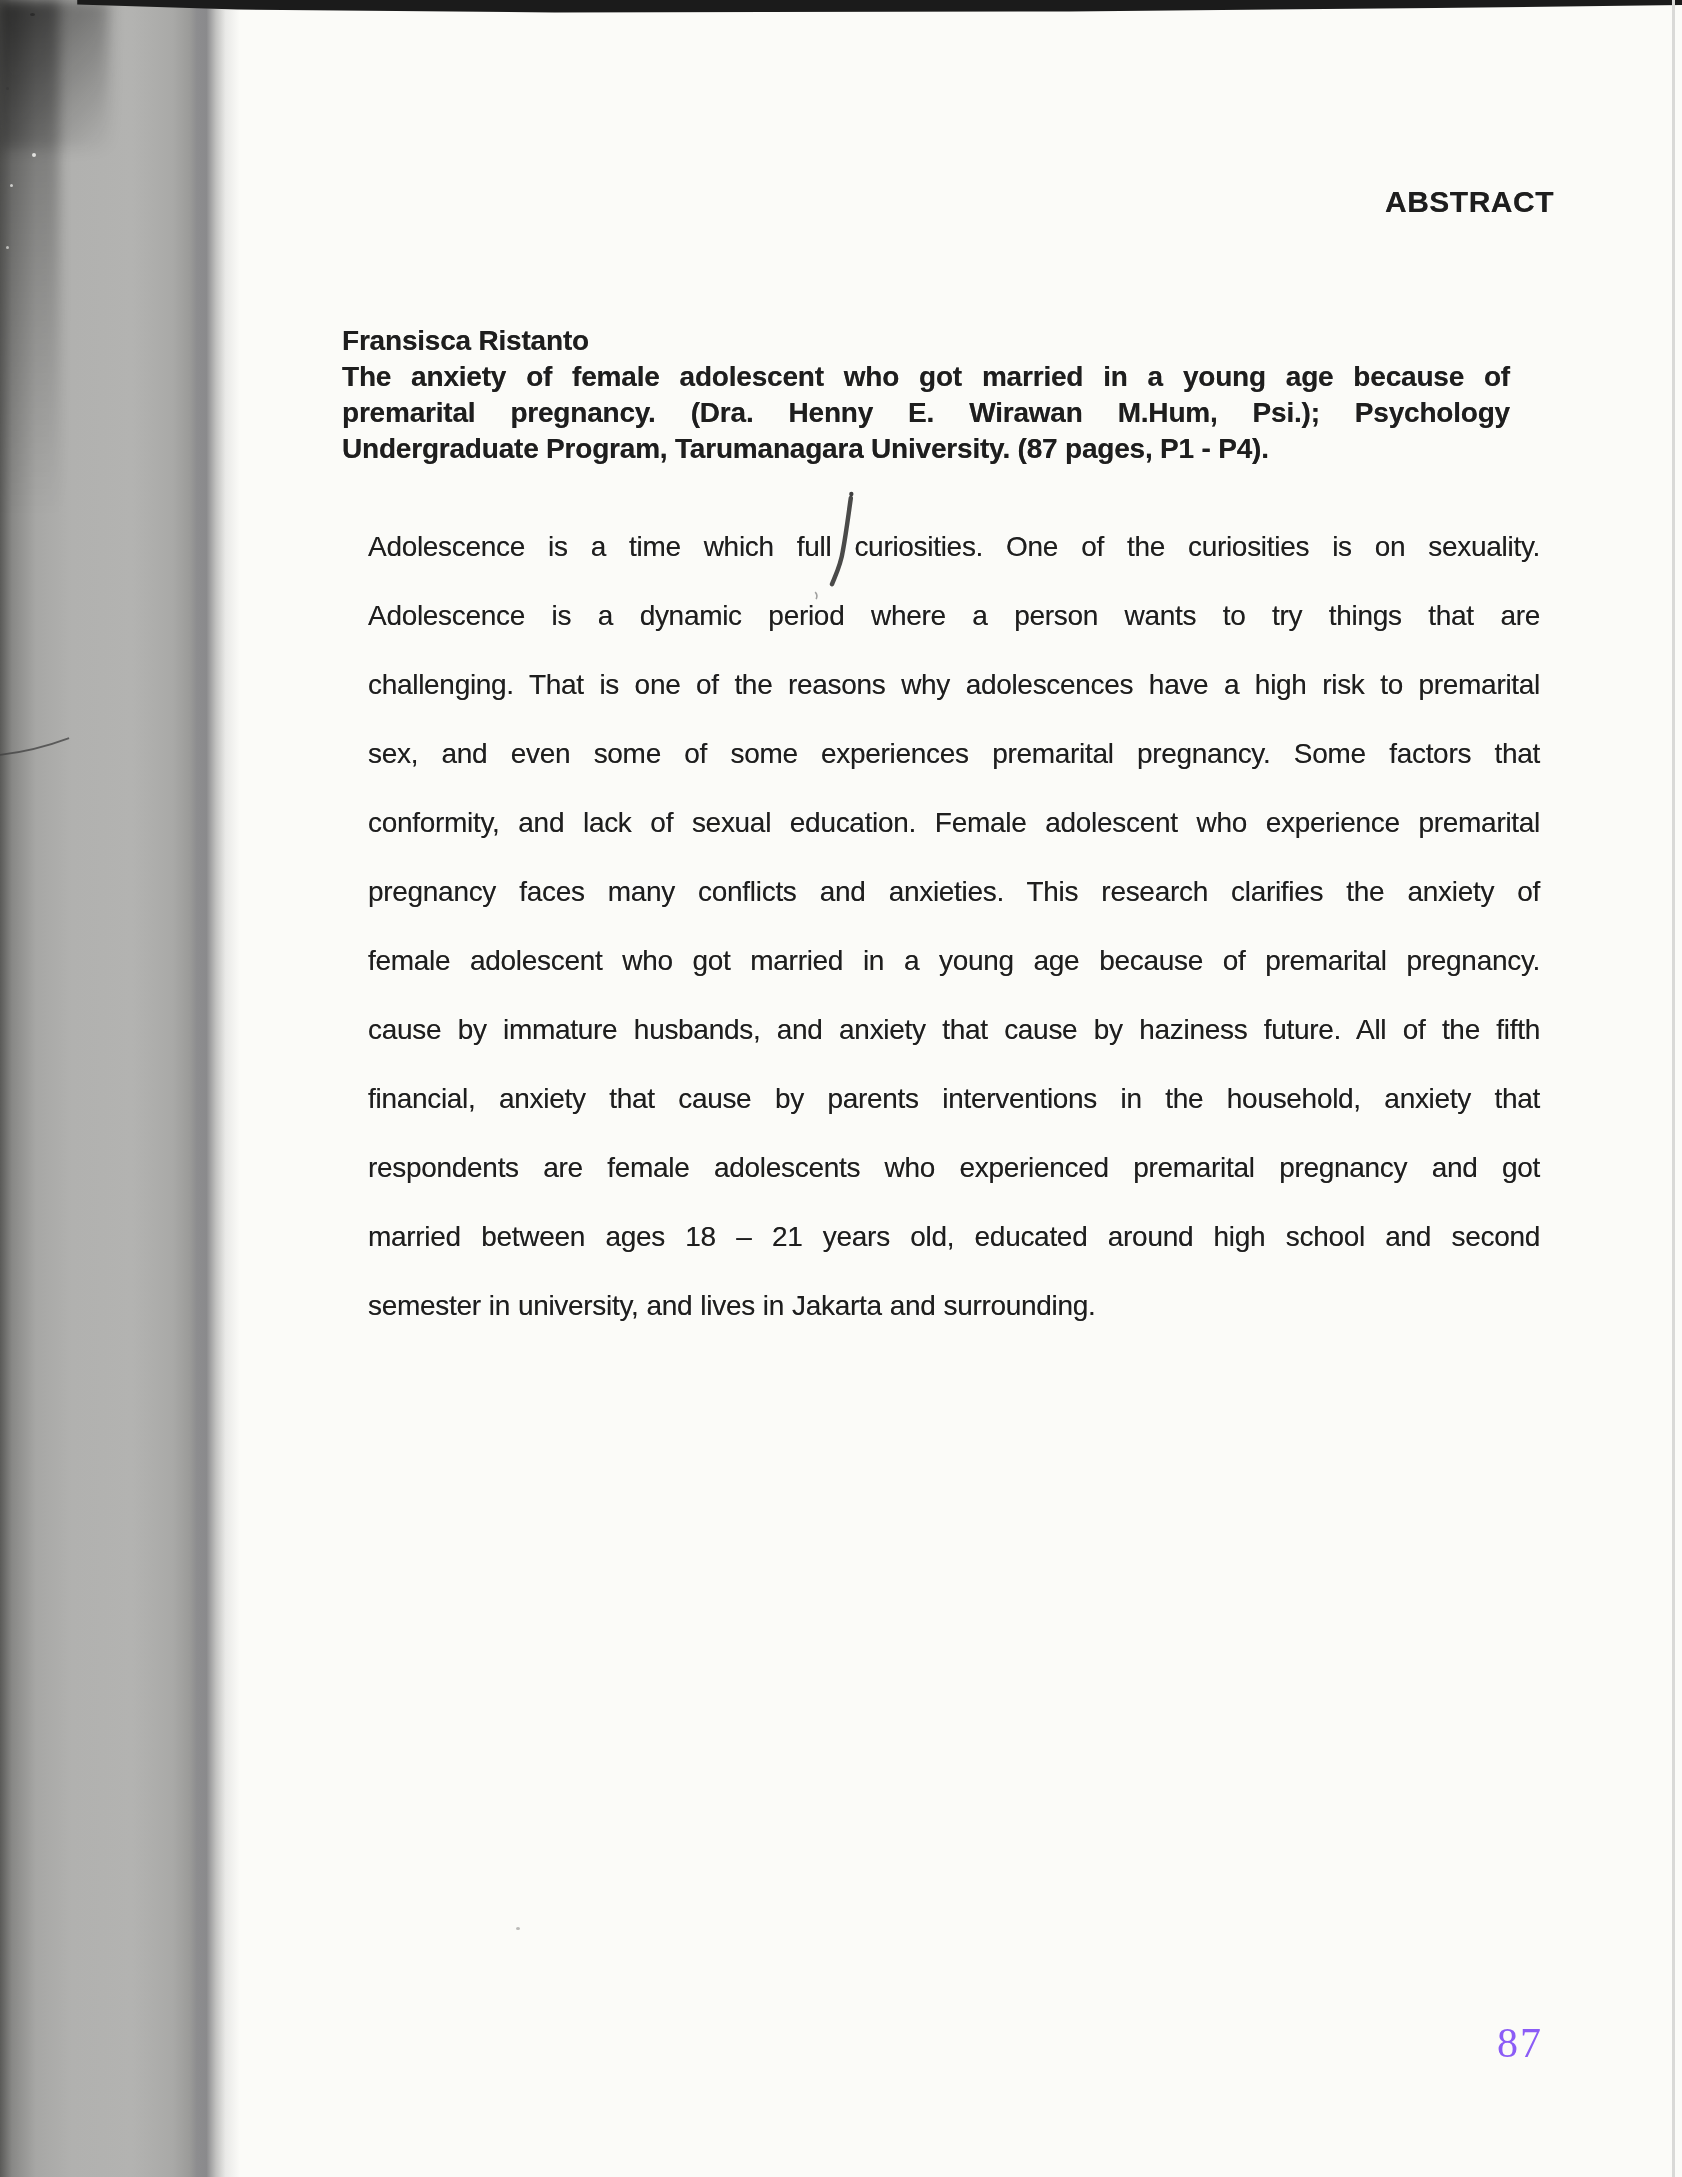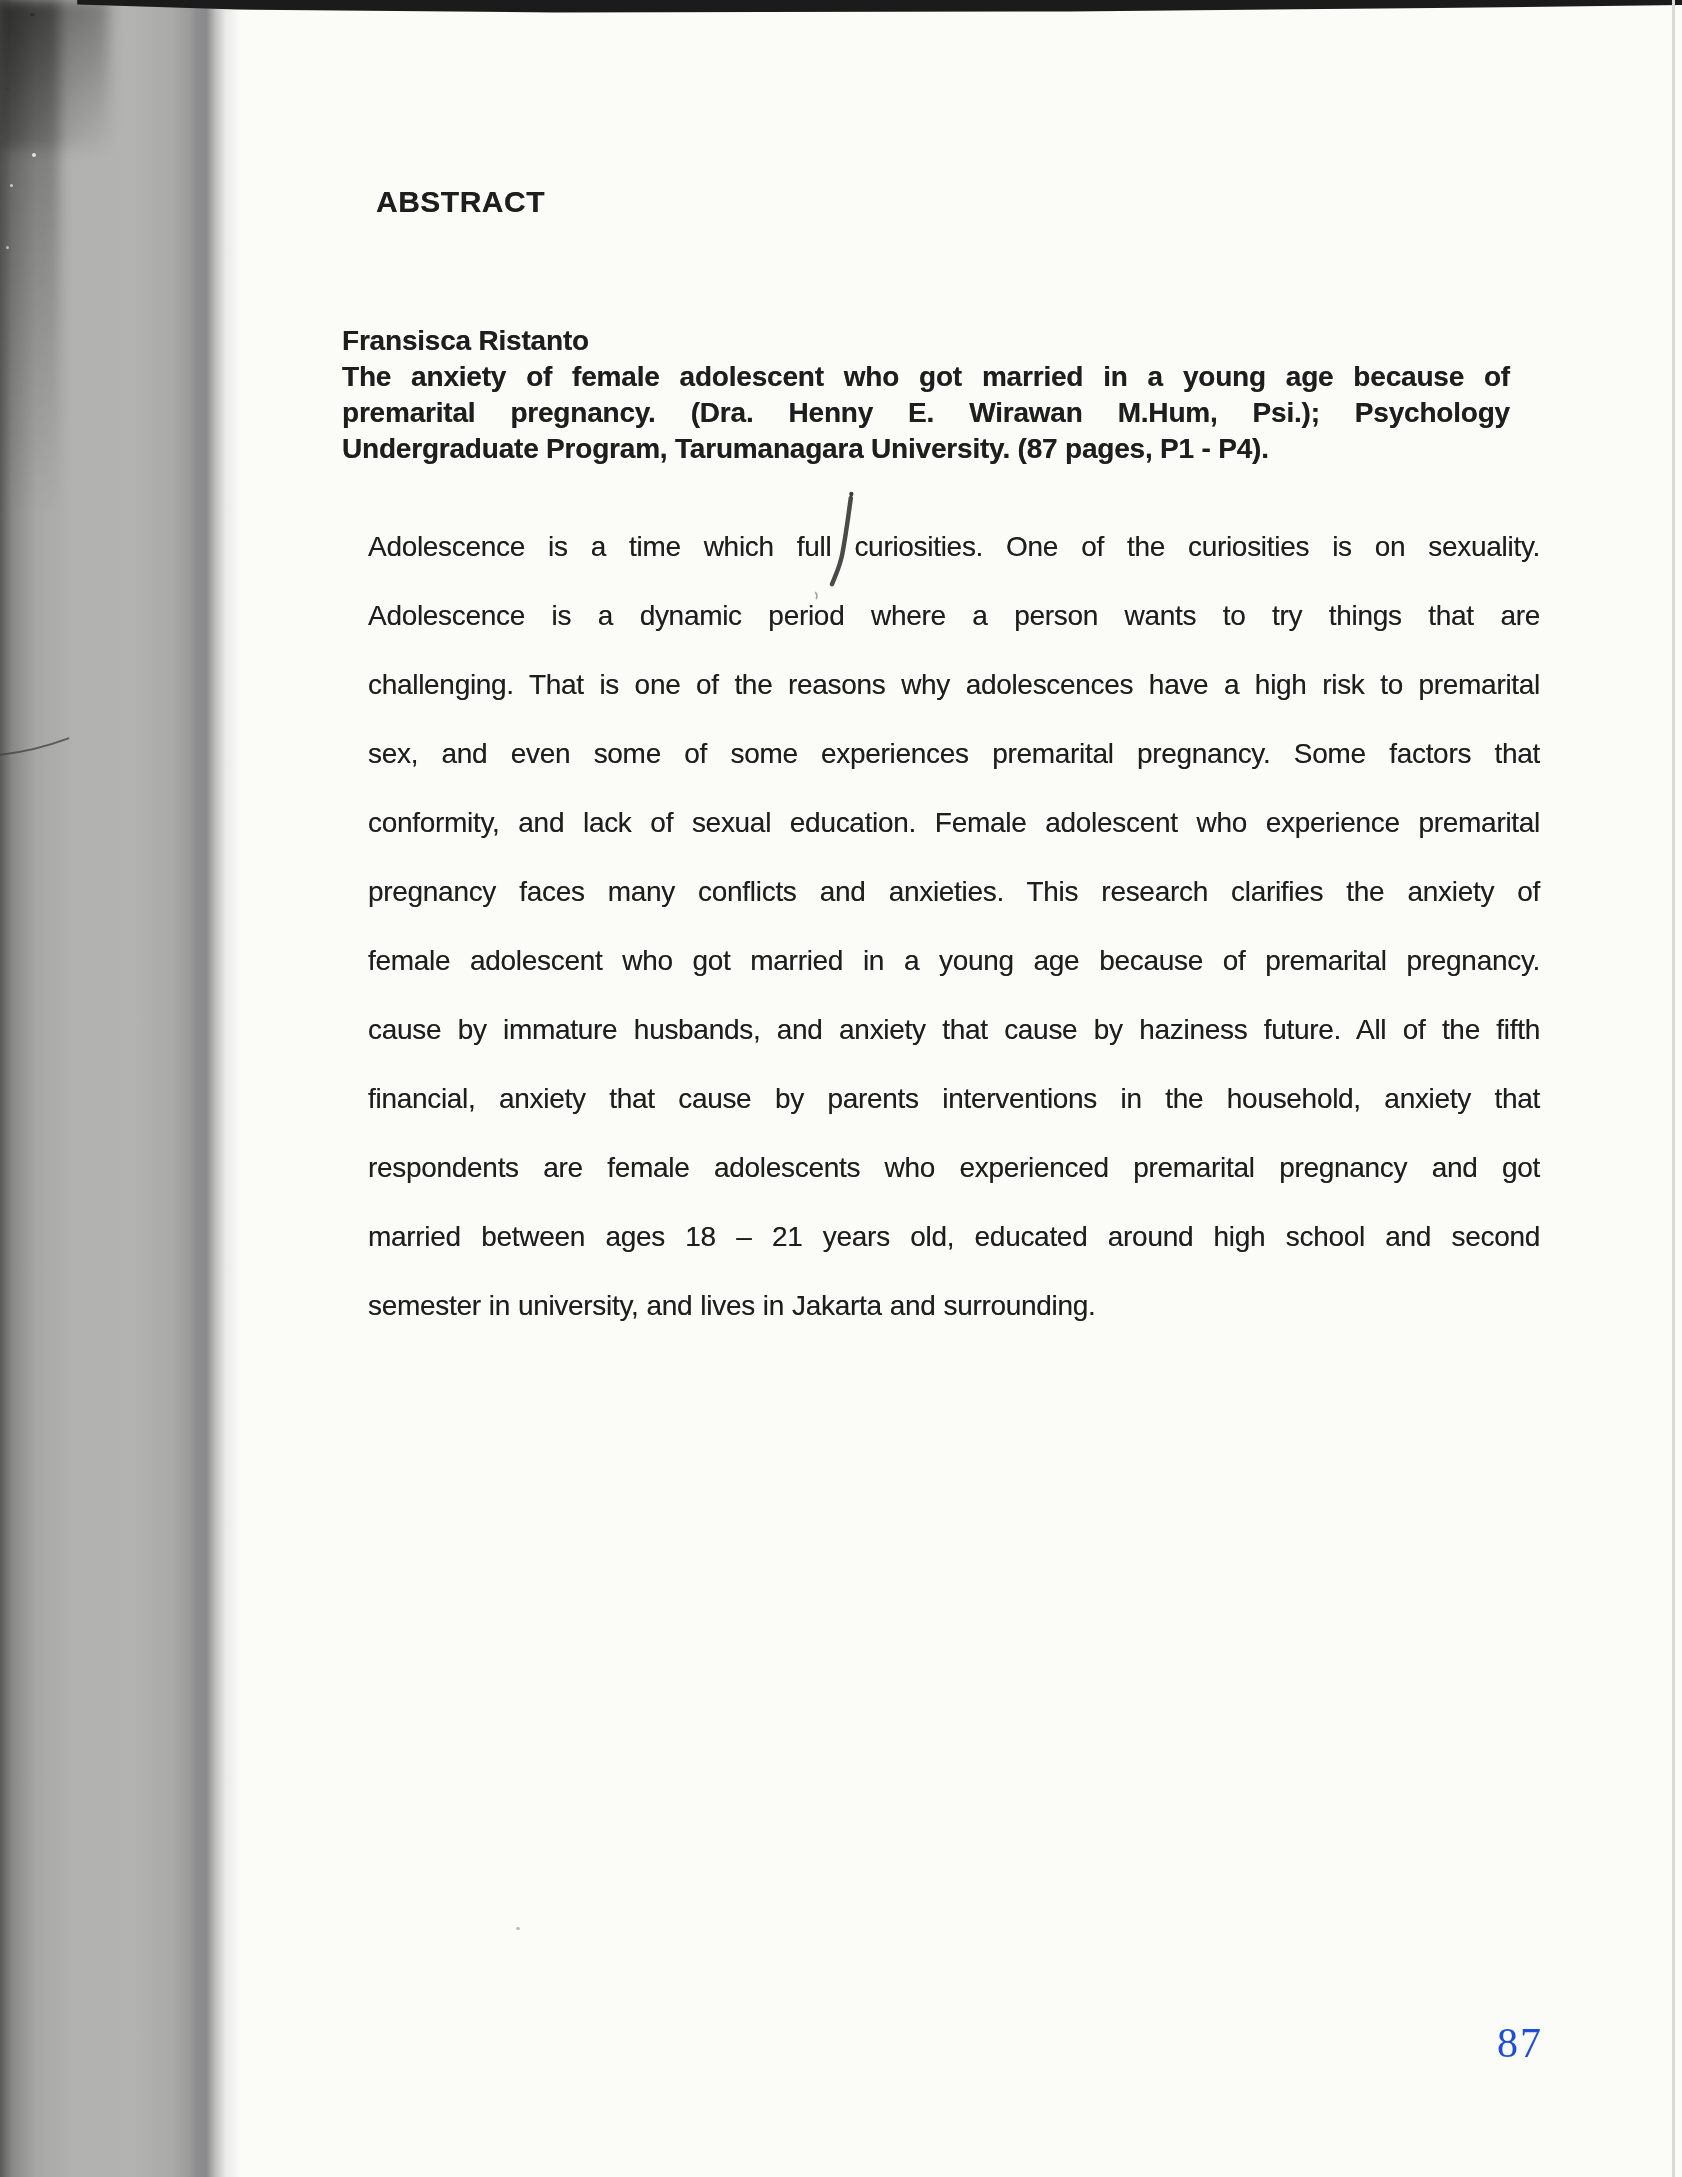--- a/index.html
+++ b/index.html
@@ -36,40 +36,40 @@
   .s2{left:10px;top:184px;width:3px;height:3px;background:#e6e6e4;opacity:.8;}
   .s3{left:6px;top:246px;width:3px;height:3px;background:#e2e2e0;opacity:.7;}
   .d1{left:30px;top:13px;width:5px;height:3px;background:#1f1f1f;opacity:.6;}
   .d2{left:6px;top:87px;width:3px;height:3px;background:#333;opacity:.5;}
   .mark-dot{position:absolute;left:516px;top:1927px;width:4px;height:3px;background:#7a7a78;opacity:.5;border-radius:50%;}
   .pen-mark{position:absolute;left:808px;top:489px;width:50px;height:119px;}
   .hair-scratch{position:absolute;left:0;top:731px;width:74px;height:30px;}
   
   .title{
     position:absolute;left:376px;top:185px;width:1178px;margin:0;
-    text-align:left;font-size:30px;font-weight:bold;letter-spacing:0.5px;
+    text-align:right;font-size:30px;font-weight:bold;letter-spacing:0.5px;
     text-shadow:0 0 0.5px rgba(20,20,20,0.6);
   }
   .header{
     position:absolute;left:342px;top:323px;width:1168px;
     font-weight:bold;font-size:28px;line-height:36px;letter-spacing:-0.2px;
     text-shadow:0 0 0.5px rgba(20,20,20,0.6);
   }
   .hline.just{text-align:justify;text-align-last:justify;}
   .bodytext{
     position:absolute;left:368px;top:512px;width:1172px;
     font-size:28px;line-height:69px;letter-spacing:-0.3px;word-spacing:0.5px;
     text-shadow:0 0 0.5px rgba(25,25,25,0.55);
   }
   .bline{text-align:justify;text-align-last:justify;}
   .bline.last{text-align-last:left;}
   .pagenum{
     position:absolute;left:1497px;top:2020px;
     font-family:"Liberation Serif","DejaVu Serif",serif;
-    font-size:42px;line-height:1.1;color:#1d4ed8;letter-spacing:2px;
+    font-size:42px;line-height:1.1;color:#8b5cf6;letter-spacing:2px;
   }
 </style>
 </head>
 <body>
 
 <div class="page">
 
   <div class="gutter"></div>
   <div class="gutter-corner-shade"></div>
   <div class="gutter-left-shade"></div>

